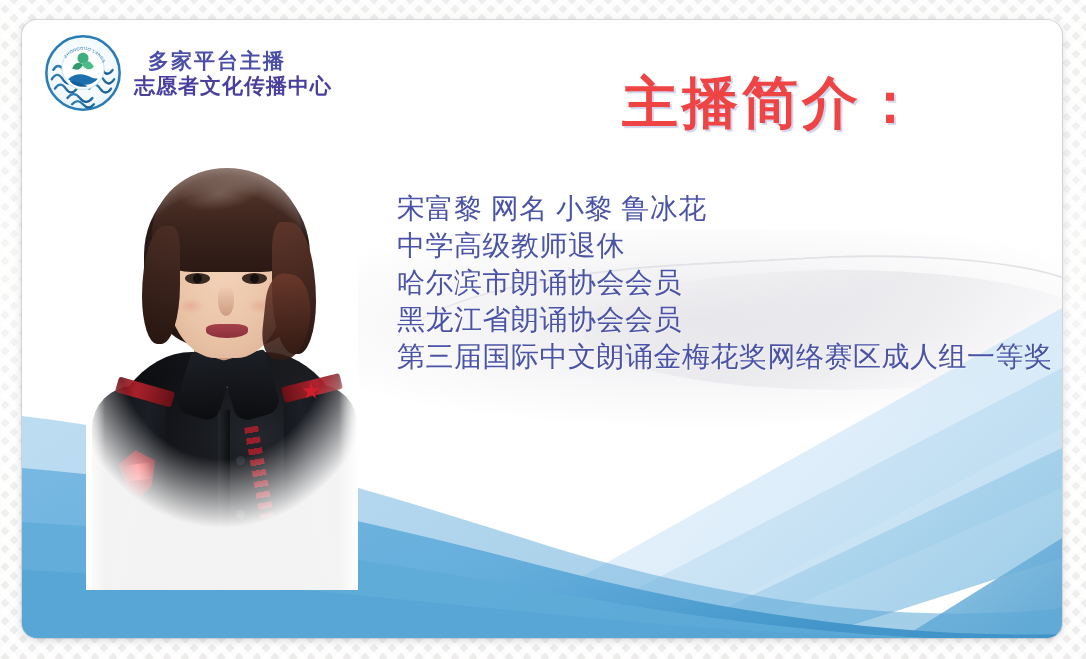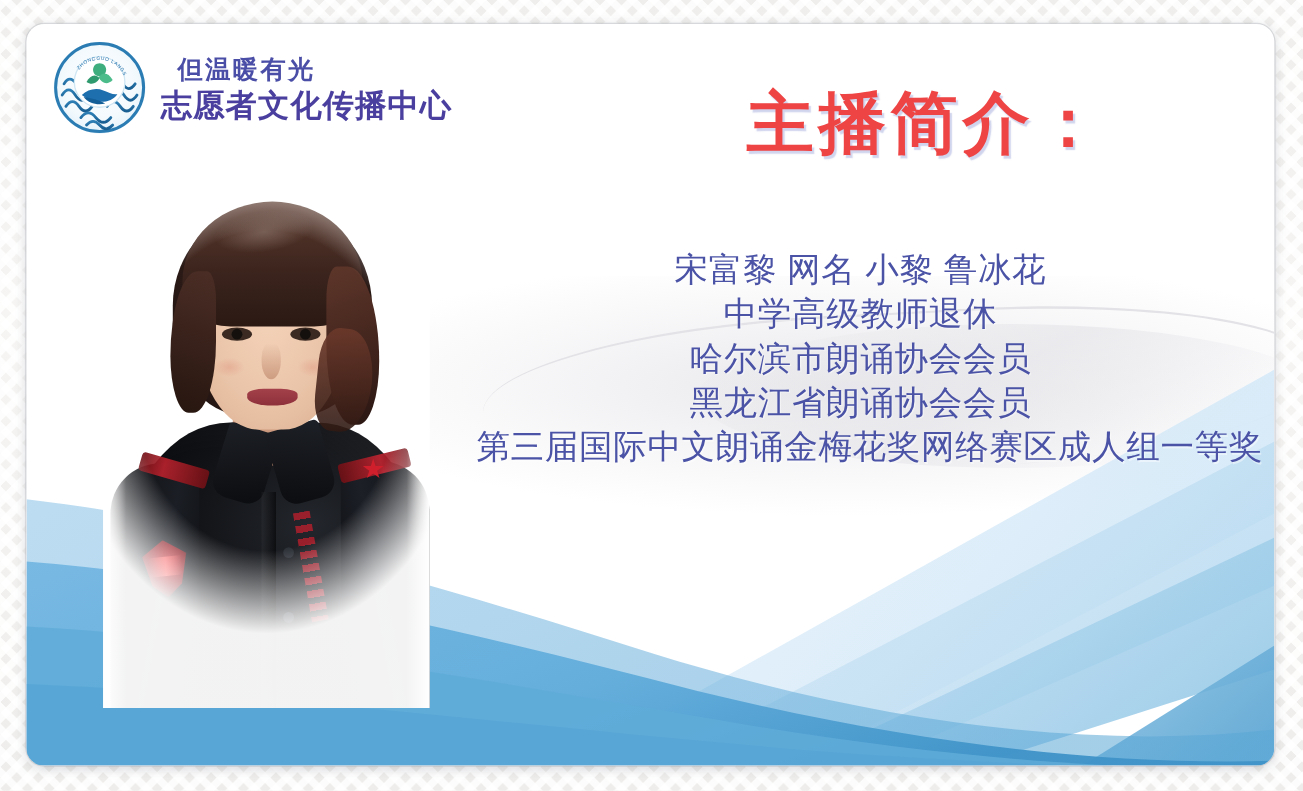--- a/index.html
+++ b/index.html
@@ -84,25 +84,26 @@
   #brand-text { display: flex; flex-direction: column; line-height: 1; }
   #brand-line1 {
     font-size: 21px;
     letter-spacing: 2px;
     color: #4b4ea6;
     font-weight: 600;
     margin: 2px 0 6px 14px;
     text-shadow: 0 1px 0 rgba(255,255,255,.6);
   }
   #brand-line2 {
-    font-size: 26px;
+    font-size: 21px;
     letter-spacing: 1px;
     color: #4a3f9e;
     font-weight: 700;
     text-shadow: 1px 1px 0 rgba(255,255,255,.55);
+    font-family: Liberation Mono, monospace;
   }
 
   
   #slide-title {
     position: absolute;
     left: 600px; top: 46px;
     font-family: "Liberation Serif", "DejaVu Serif", serif;
     font-size: 56px;
     font-weight: 700;
     color: #ef4444;
@@ -266,23 +267,22 @@
   .pf-vignette {
     left: 0; top: 0; width: 272px; height: 456px;
     background:
       radial-gradient(ellipse 190px 230px at 50% 42%, rgba(255,255,255,0) 58%, rgba(255,255,255,.95) 88%),
       linear-gradient(90deg, rgba(255,255,255,1) 0%, rgba(255,255,255,0) 7%, rgba(255,255,255,0) 93%, rgba(255,255,255,1) 100%);
   }
 
   
   #bio {
     position: absolute;
-    left: 375px; top: 186px;
+    left: 375px; top: 170px;
     width: 640px;
-    text-align: center;
   }
   #bio .line {
     font-size: 28px;
     line-height: 37px;
     color: #4a53a6;
     letter-spacing: .5px;
     white-space: nowrap;
     text-shadow: 1px 1px 0 rgba(255,255,255,.45);
   }
 </style>
@@ -376,21 +376,21 @@
           <path d="M31 58 c6 -6 15 -8 23 -5 c6 2 10 5 15 4 c-4 6 -12 9 -21 8 c-7 -1 -12 -3 -17 -7 z" fill="#1d6fae"></path>
           <path d="M33 60 c8 1 16 3 23 7 c-8 2 -18 0 -23 -7 z" fill="#155f98"></path>
 
           <path id="arcp" d="M24 38 a28 28 0 0 1 52 0" fill="none"></path>
           <text font-size="5.2" fill="#1f6ea9" letter-spacing="0.6">
             <textPath href="#arcp" startOffset="12%">ZHONGGUO LANGSONG</textPath>
           </text>
         </svg>
       </span>
       <span id="brand-text">
-        <span id="brand-line1">但温暖有光</span>
+        <span id="brand-line1">多家平台主播</span>
         <span id="brand-line2">志愿者文化传播中心</span>
       </span>
     </div>
 
     <div id="slide-title">主播简介：</div>
 
     <div id="portrait">
       <div class="pf hair-back"></div>
       <div class="pf torso"></div>
       <div class="pf torso-left-arm"></div>

